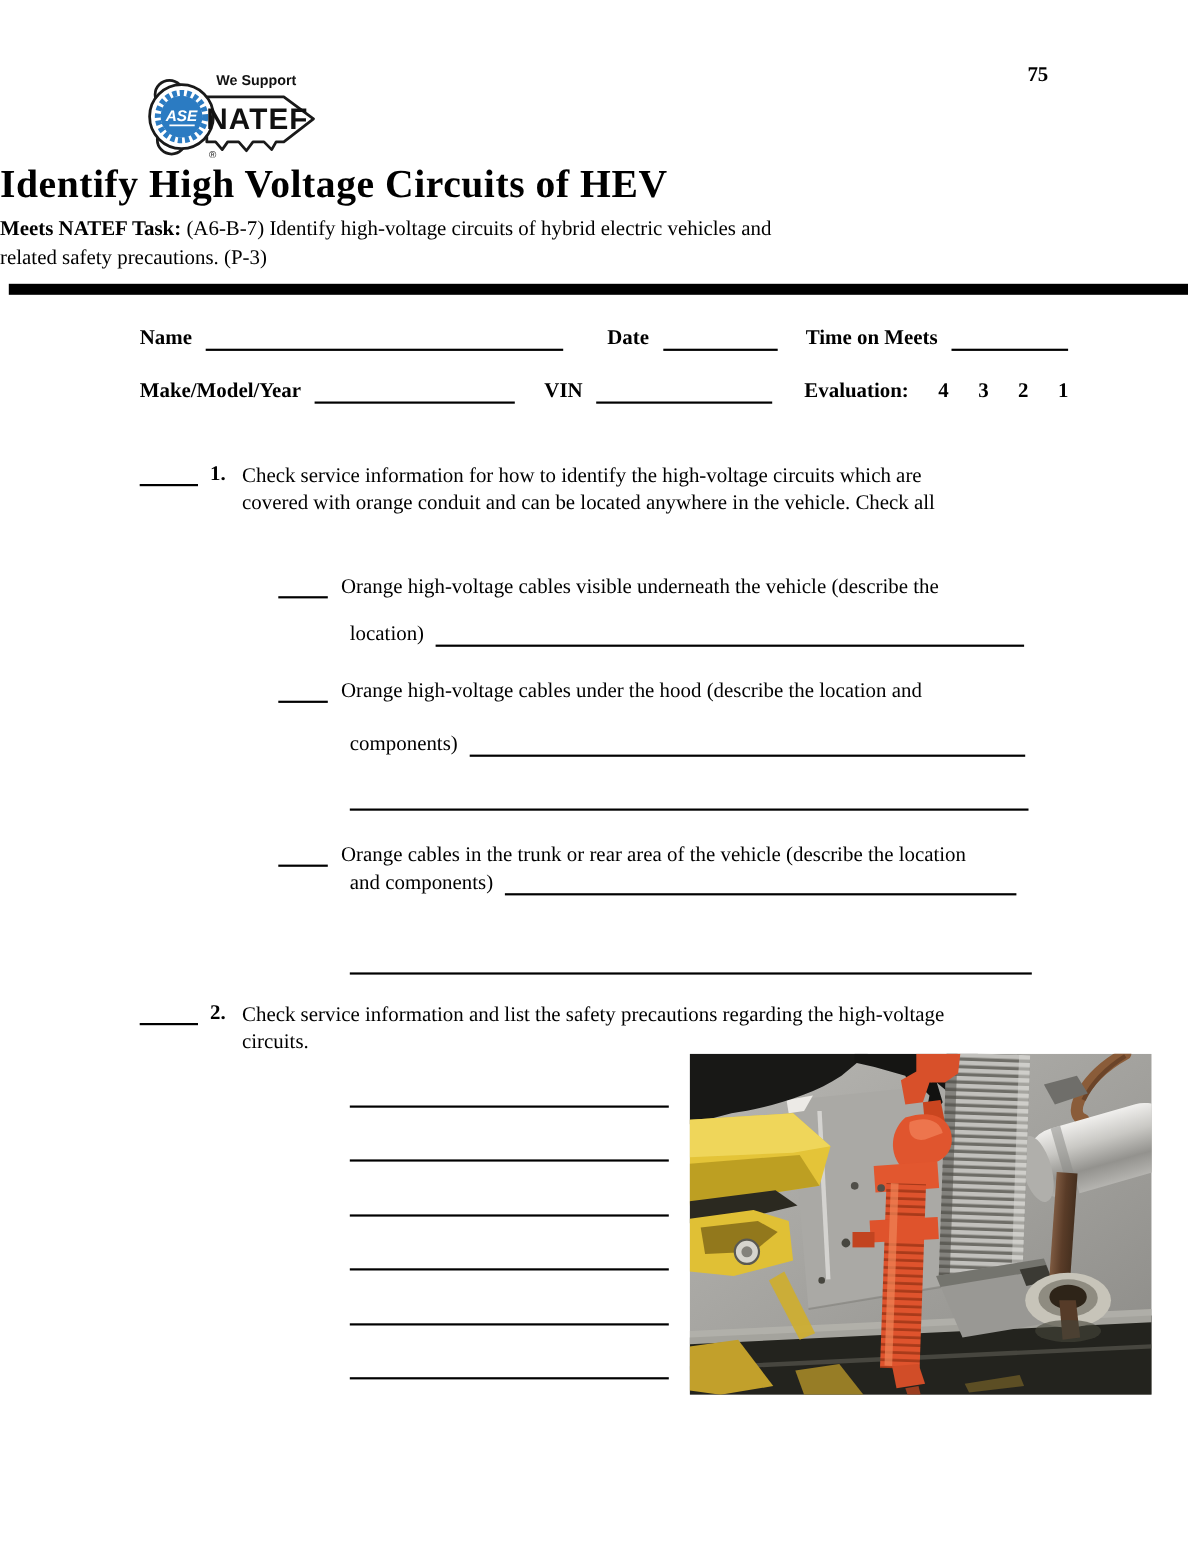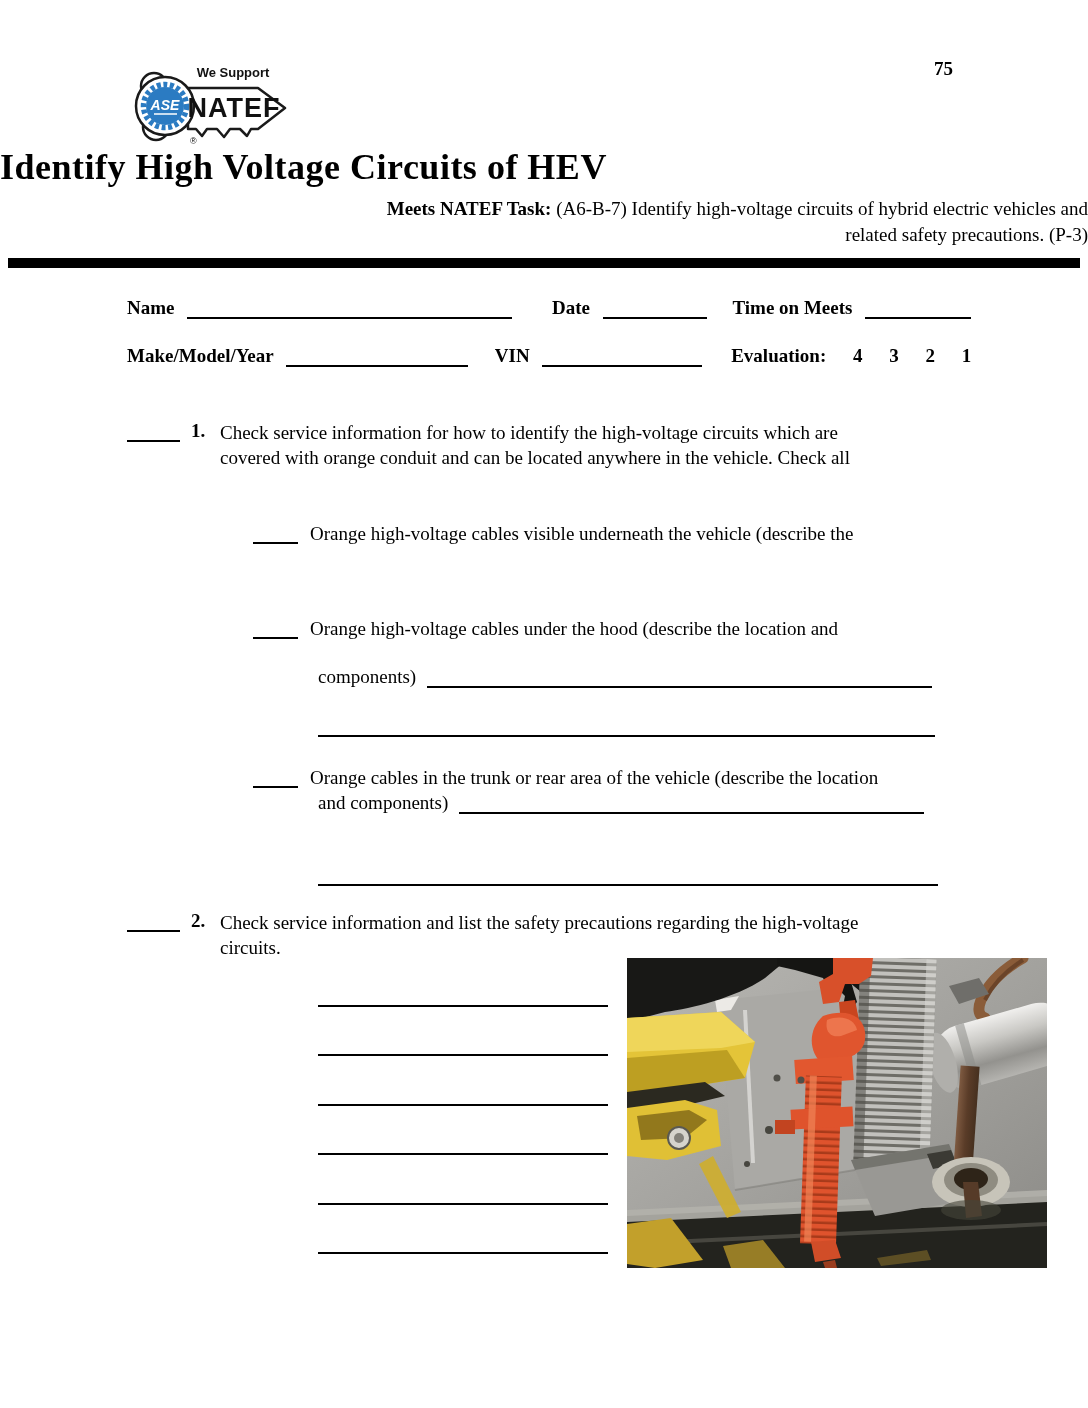--- a/index.html
+++ b/index.html
@@ -10,21 +10,21 @@
     font-family:"Liberation Serif", serif;
     color:#000;
     overflow:hidden;
   }
   .abs{position:absolute;}
   .b{font-weight:bold;}
   .nowrap{white-space:nowrap;}
   .page-number{top:58px;left:934px;font-size:19px;font-weight:bold;}
   .logo-box{top:56px;left:132px;width:162px;height:90px;}
   .title{top:146px;left:0;width:100%;text-align:left;font-size:36px;font-weight:bold;letter-spacing:0.5px;}
-  .subtitle{top:196px;left:0;width:100%;text-align:right;font-size:19px;line-height:26px;}
+  .subtitle{top:196px;left:0;width:100%;text-align:left;font-size:19px;line-height:26px;}
   .rule{top:258px;left:8px;width:1072px;height:10px;background:#000;}
   .formrow{font-size:19px;font-weight:bold;white-space:nowrap;}
   .row1{top:297px;left:127px;}
   .row2{top:345px;left:127px;}
   .uline{display:inline-block;border-bottom:2px solid #000;height:17px;vertical-align:bottom;}
   .blank{border-bottom:2px solid #000;height:17px;}
   .evalnum{display:inline-block;margin-left:22px;}
   .body-text{font-size:19px;line-height:25px;}
   .task-num{font-size:19px;font-weight:bold;}
   .subrow{font-size:19px;white-space:nowrap;}
@@ -93,20 +93,24 @@
 
   <div class="abs blank" style="top:423px;left:127px;width:53px;"></div>
   <div class="abs task-num" style="top:420px;left:191px;">1.</div>
   <div class="abs body-text" style="top:420px;left:220px;width:724px;">
     <div class="nowrap">Check service information for how to identify the high-voltage circuits which are</div>
     <div class="nowrap">covered with orange conduit and can be located anywhere in the vehicle.  Check all</div>
   </div>
 
   <div class="abs blank" style="top:525px;left:253px;width:45px;"></div>
   <div class="abs body-text nowrap" style="top:521px;left:310px;">Orange high-voltage cables visible underneath the vehicle (describe the</div>
+  <div class="abs subrow" style="top:566px;left:318px;">
+    <span>location)</span>
+    <span class="uline" style="width:535px;margin-left:6px;"></span>
+  </div>
 
   <div class="abs blank" style="top:620px;left:253px;width:45px;"></div>
   <div class="abs body-text nowrap" style="top:616px;left:310px;">Orange high-voltage cables under the hood (describe the location and</div>
   <div class="abs subrow" style="top:666px;left:318px;">
     <span>components)</span>
     <span class="uline" style="width:505px;margin-left:6px;"></span>
   </div>
   <div class="abs hline" style="top:735px;left:318px;width:617px;"></div>
 
   <div class="abs blank" style="top:769px;left:253px;width:45px;"></div>

